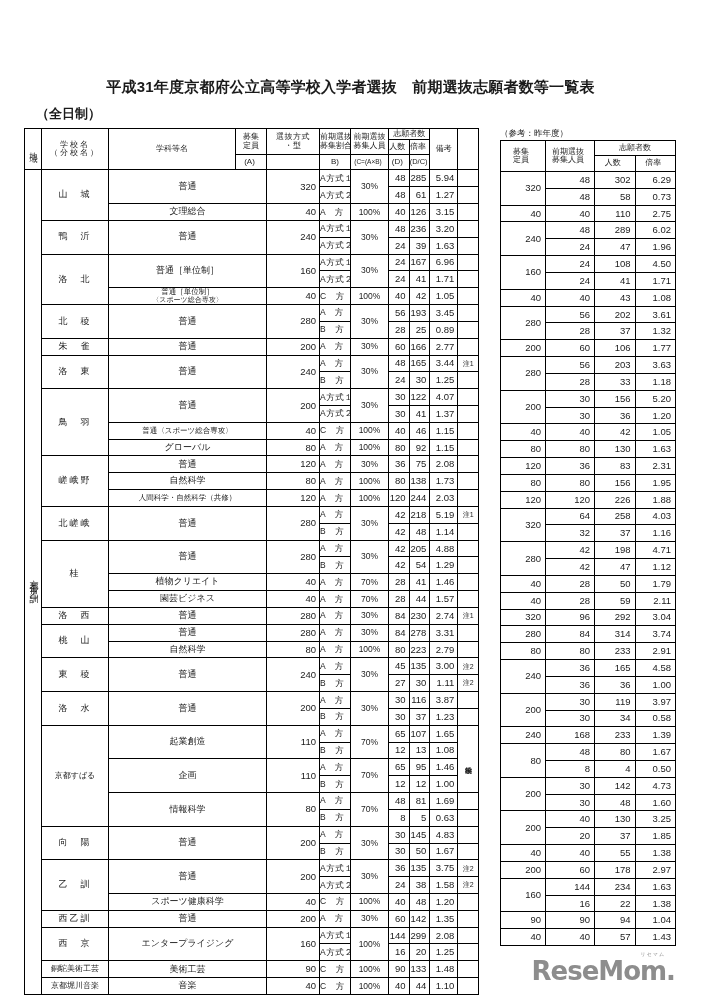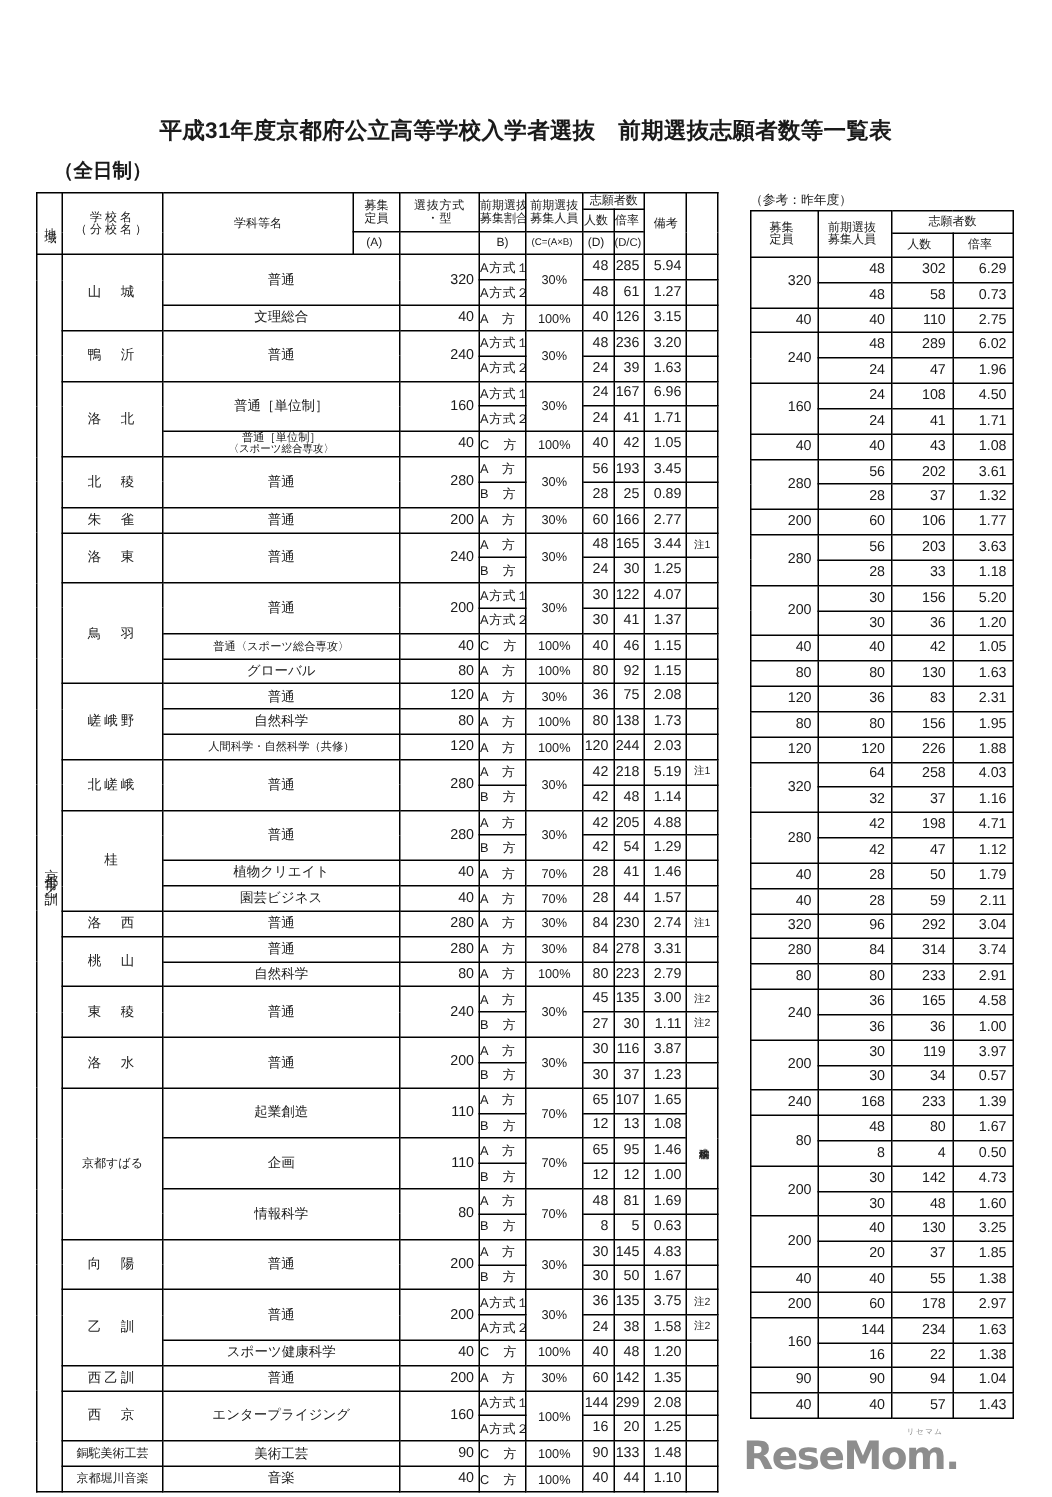--- a/index.html
+++ b/index.html
@@ -3,21 +3,21 @@
 <meta charset="utf-8">
 <style>
   html,body{margin:0;padding:0;background:#fff;}
   body{
     width:701px;height:998px;
     font-family:"Liberation Sans","DejaVu Sans",sans-serif;
     color:#1a1a1a;
     position:relative;
     overflow:hidden;
   }
-  .page{position:relative;width:657px;height:998px;}
+  .page{position:relative;width:657px;height:998px;padding-left:36px;}
 
   
   .title{
     position:absolute;left:0;top:78px;width:701px;
     text-align:center;
     font-size:15px;font-weight:bold;letter-spacing:0.2px;
     white-space:nowrap;
   }
   .subtitle{
     position:absolute;left:36px;top:105px;
@@ -818,21 +818,21 @@
           </tr>
           <tr class="row">
             <td class="r-quota" rowspan="2" style="height: 15.84px;">200</td>
             <td class="r-cap" rowspan="1" style="height: 15.84px;">30</td>
             <td class="r-num" rowspan="1" style="height: 15.84px;">119</td>
             <td class="r-rate" rowspan="1" style="height: 15.84px;">3.97</td>
           </tr>
           <tr class="row">
             <td class="r-cap" rowspan="1" style="height: 15.84px;">30</td>
             <td class="r-num" rowspan="1" style="height: 15.84px;">34</td>
-            <td class="r-rate" rowspan="1" style="height: 15.84px;">0.57</td>
+            <td class="r-rate" rowspan="1" style="height: 15.84px;">0.58</td>
           </tr>
           <tr class="row">
             <td class="r-quota" rowspan="4" style="height: 15.84px;">240</td>
             <td class="r-cap" rowspan="4" style="height: 15.84px;">168</td>
             <td class="r-num" rowspan="4" style="height: 15.84px;">233</td>
             <td class="r-rate" rowspan="4" style="height: 15.84px;">1.39</td>
           </tr>
           <tr class="row"></tr>
           <tr class="row"></tr>
           <tr class="row"></tr>

